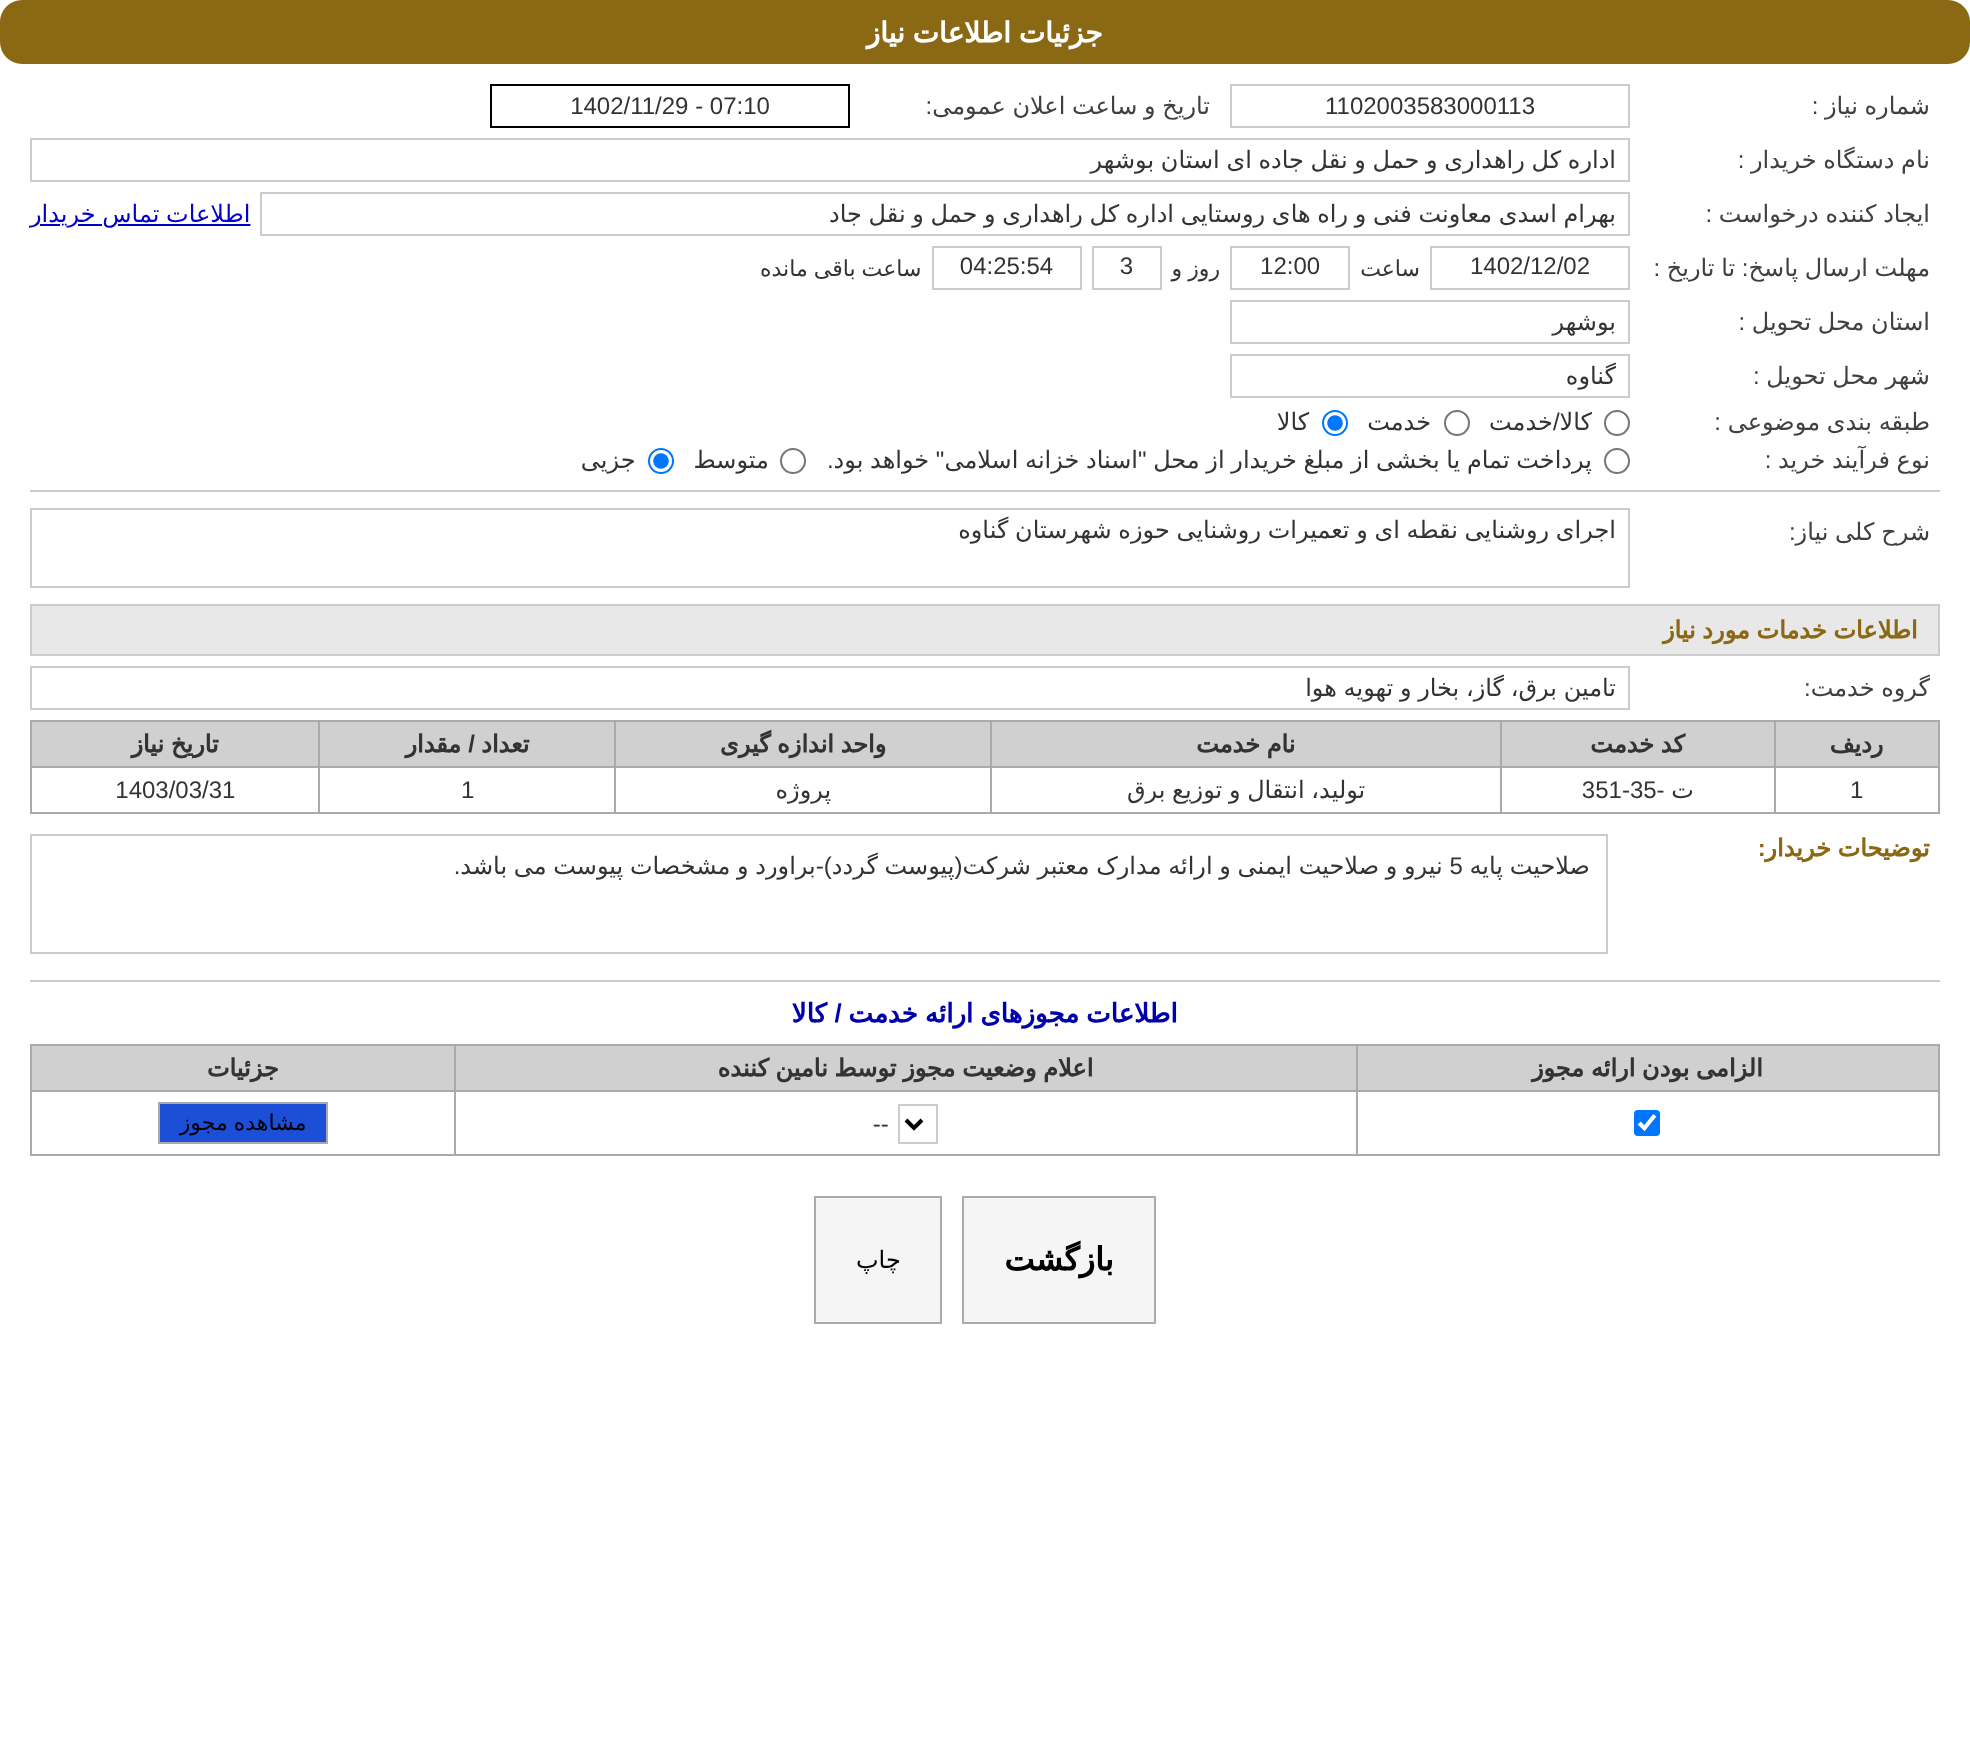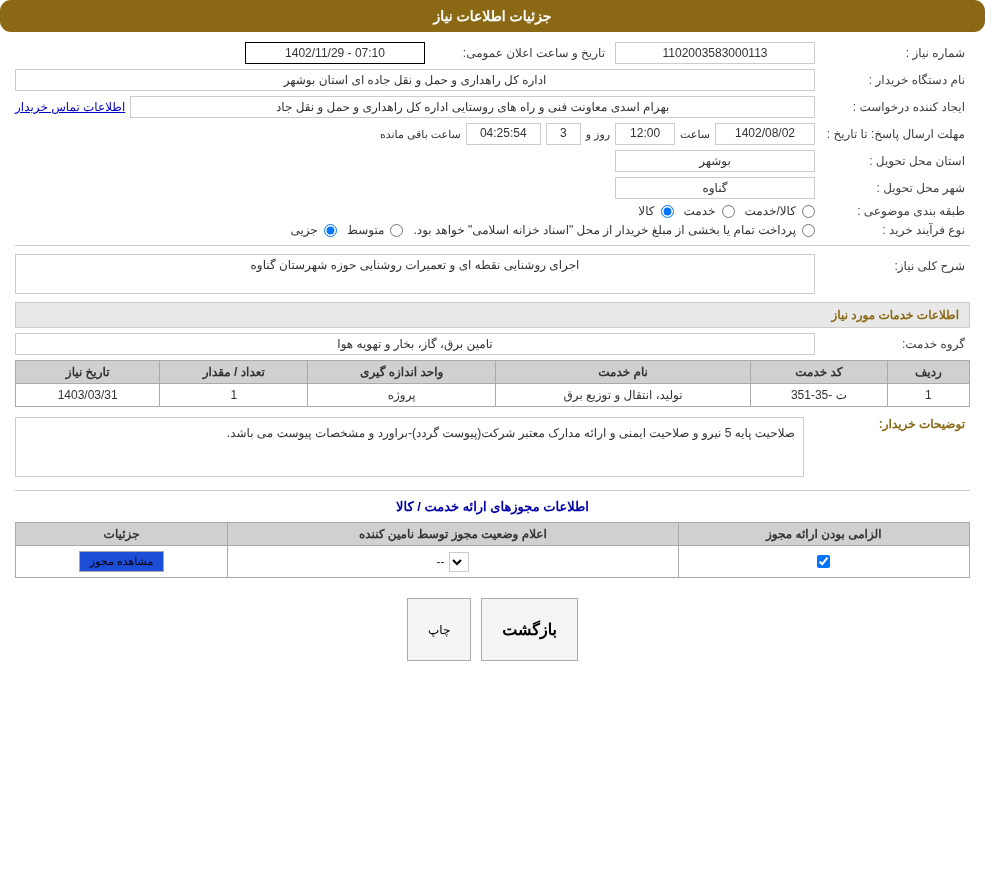--- a/index.html
+++ b/index.html
@@ -41,21 +41,21 @@
       min-width: 150px;
       white-space: nowrap;
       padding-right: 5px;
     }
     .value-box {
       border: 1px solid #ccc;
       background: #fff;
       padding: 3px 6px;
       min-height: 22px;
       flex: 1;
-      text-align: center;
+      text-align: right;
     }
     .blue-link {
       color: #0000cc;
       text-decoration: underline;
       cursor: pointer;
     }
     .small-box {
       border: 1px solid #ccc;
       background: #fff;
       padding: 2px 5px;
@@ -197,21 +197,21 @@
     </div>
 
     <div class="form-row">
       <span class="label-cell">ایجاد کننده درخواست :</span>
       <div class="value-box" style="flex:1;">بهرام اسدی معاونت فنی و راه های روستایی اداره کل راهداری و حمل و نقل جاد</div>
       <span class="blue-link">اطلاعات تماس خریدار</span>
     </div>
 
     <div class="form-row">
       <span class="label-cell">مهلت ارسال پاسخ: تا تاریخ :</span>
-      <div class="small-box" style="width:100px;">1402/08/02</div>
+      <div class="small-box" style="width:100px;">1402/12/02</div>
       <span class="inline-label">ساعت</span>
       <div class="small-box" style="width:60px;">12:00</div>
       <span class="inline-label">روز و</span>
       <div class="small-box" style="width:35px;">3</div>
       <div class="small-box" style="width:75px;">04:25:54</div>
       <span class="inline-label">ساعت باقی مانده</span>
     </div>
 
     <div class="form-row">
       <span class="label-cell">استان محل تحویل :</span>

